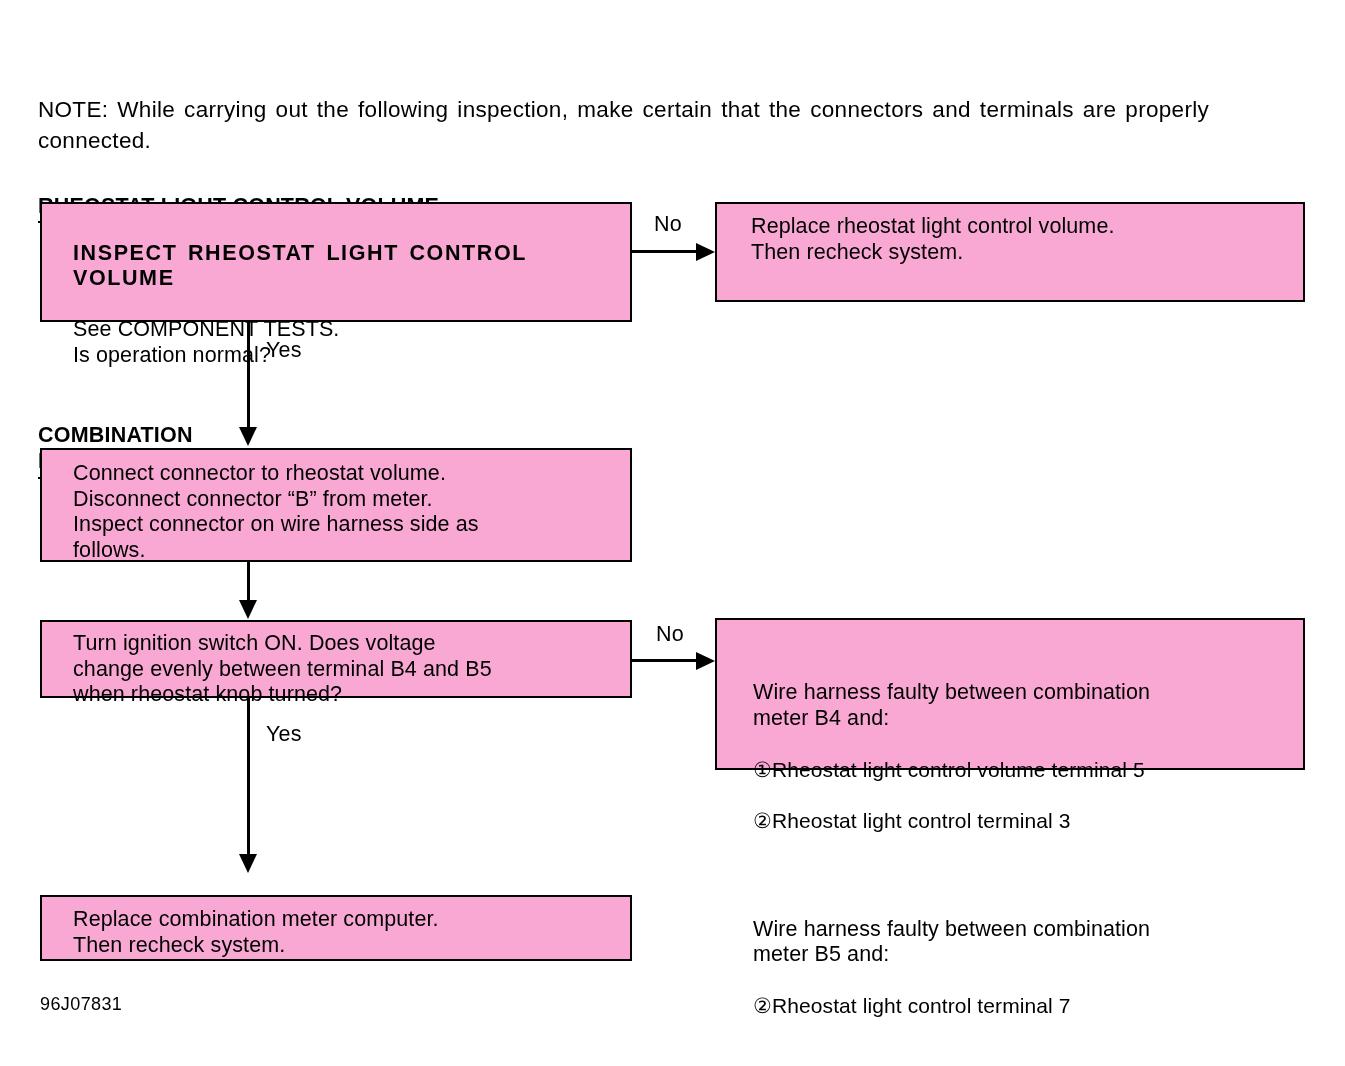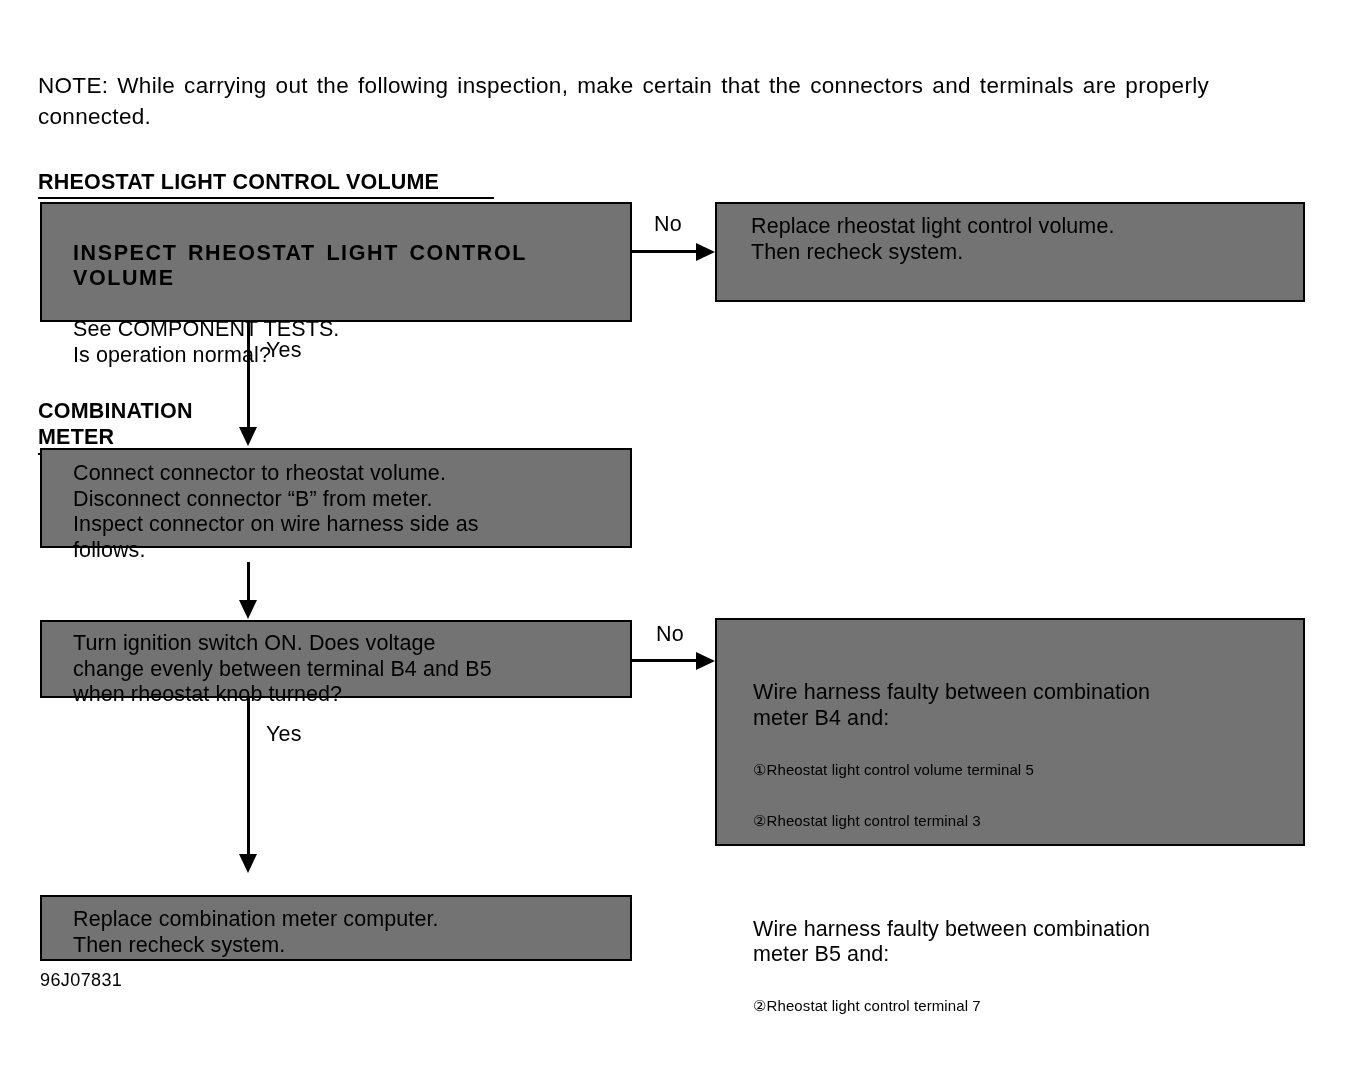--- a/index.html
+++ b/index.html
@@ -16,21 +16,21 @@
     overflow: hidden;
   }
   #sheet {
     position: absolute;
     left: 0; top: 0;
     width: 1345px;
     height: 1066px;
   }
 
   
-  .abs { position: absolute; }
+  .abs { position: absolute; margin-top: 24px; }
 
   .note {
     left: 38px;
     top: 70px;
     width: 1275px;
     font-size: 22.5px;
     line-height: 31px;
     letter-spacing: 0.3px;
     word-spacing: 2.5px;
   }
@@ -58,21 +58,21 @@
     left: 38px;
     top: 372px;
     width: 200px;
   }
   #combination-heading .rule { margin-top: 3px; width: 186px; }
 
   
   .box {
     position: absolute;
     border: 2.5px solid #000000;
-    background: #737373;
+    background: #f9a8d4;
     box-sizing: border-box;
   }
   .box-text {
     position: absolute;
     left: 31px;
     top: 11px;
     right: 8px;
     font-size: 21.5px;
     line-height: 25.5px;
     letter-spacing: 0.1px;
@@ -81,32 +81,32 @@
   .box-title {
     font-weight: bold;
     letter-spacing: 1.6px;
     word-spacing: 3px;
     display: block;
   }
 
   
   #box-inspect      { left: 40px;  top: 202px; width: 592px; height: 120px; }
   #box-replace-rheo { left: 715px; top: 202px; width: 590px; height: 100px; }
-  #box-connect      { left: 40px;  top: 448px; width: 592px; height: 100px; }
+  #box-connect      { left: 40px;  top: 448px; width: 592px; height: 114px; }
   #box-voltage      { left: 40px;  top: 620px; width: 592px; height: 78px; }
-  #box-harness      { left: 715px; top: 618px; width: 590px; height: 228px; }
+  #box-harness      { left: 715px; top: 618px; width: 590px; height: 152px; }
   #box-replace-meter{ left: 40px;  top: 895px; width: 592px; height: 66px; }
 
   #box-harness .box-text { left: 36px; top: 9px; }
   #box-voltage .box-text { top: 9px; }
   #box-replace-meter .box-text { top: 10px; }
   #box-replace-rheo .box-text { left: 34px; top: 10px; }
 
   .harness-group + .harness-group { margin-top: 7px; }
-  .circled { font-size: 15px; }
+  .circled { font-size: 21px; }
 
   
   .vline {
     position: absolute;
     width: 2.5px;
     background: #000000;
   }
   .hline {
     position: absolute;
     height: 2.5px;

